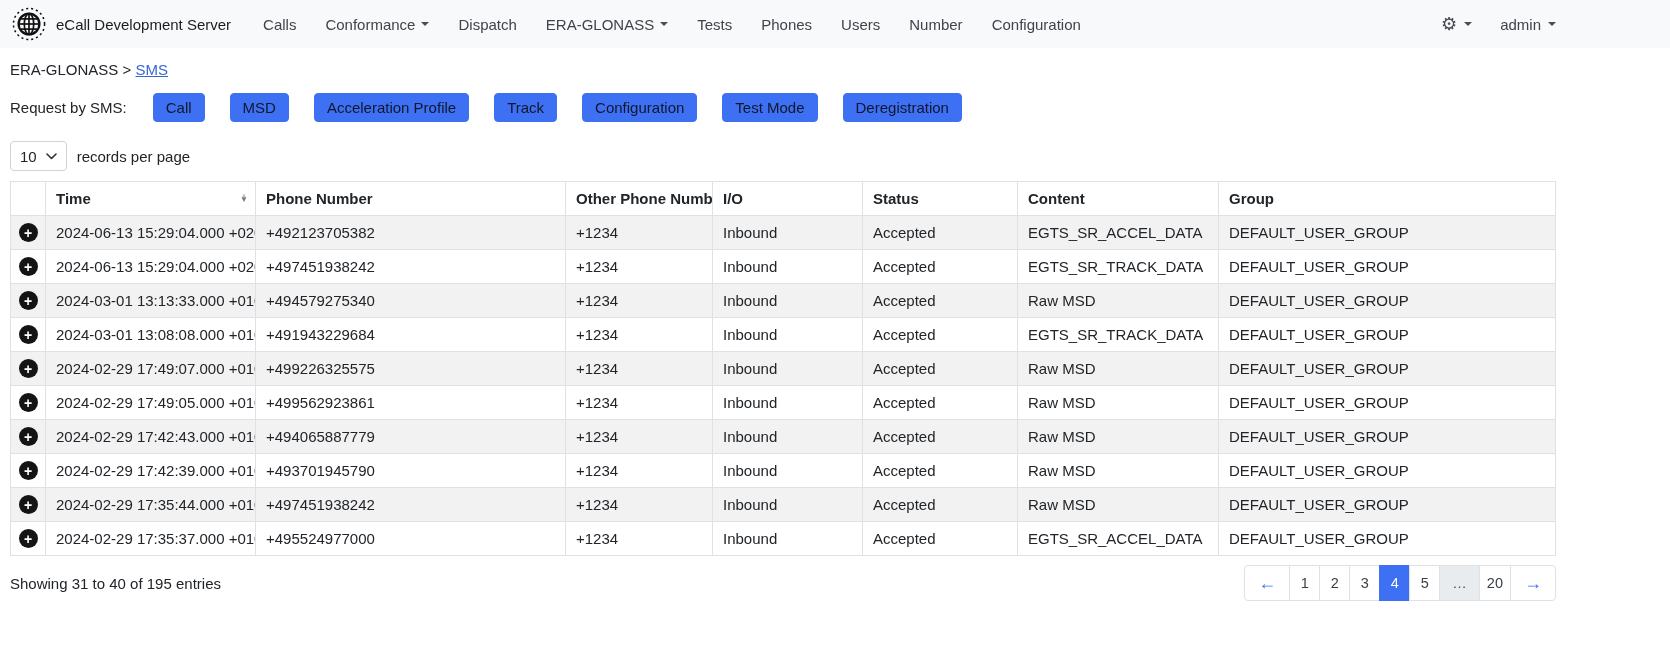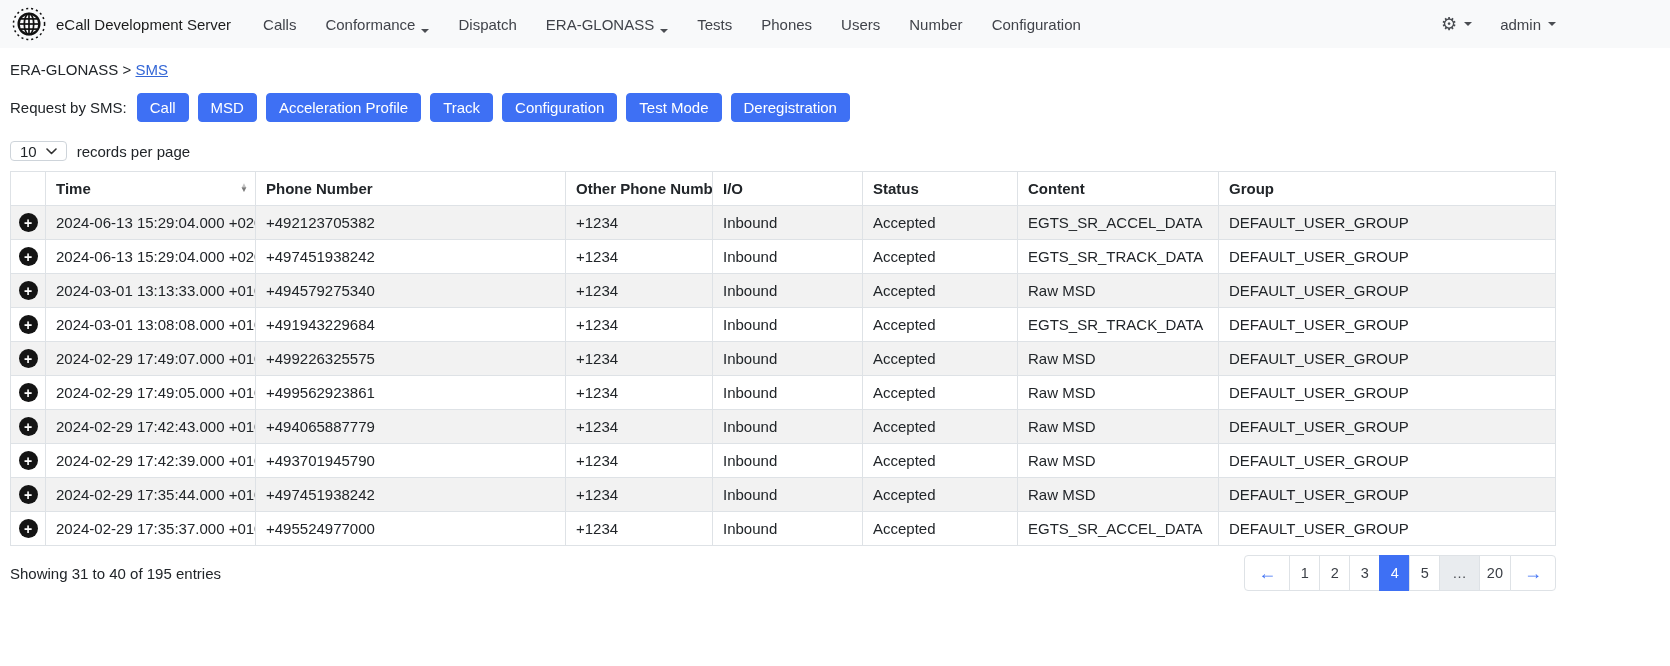--- a/index.html
+++ b/index.html
@@ -15,41 +15,42 @@
     font-family:"Liberation Sans", sans-serif; font-size:15px;
     width:1670px; height:666px; overflow:hidden;
   }
   
   .navbar{background:var(--navbar-bg); height:48px; display:flex; align-items:center;}
   .nav-inner{flex:1; margin:0 114px 0 12px; display:flex; align-items:center; justify-content:space-between;}
   .nav-left{display:flex; align-items:center;}
   .brand{display:flex; align-items:center; gap:10px; font-weight:400; color:#1c1c1c; white-space:nowrap;}
   .logo{width:34px; height:34px; display:inline-flex;}
   .nav-menu{list-style:none; display:flex; gap:29px; margin:0 0 0 32px; padding:0; color:#40434a;}
-  .nav-item{display:flex; align-items:flex-end; gap:6px; cursor:pointer; white-space:nowrap;}
+  .nav-item{display:flex; align-items:center; gap:6px; cursor:pointer; white-space:nowrap;}
   .caret{width:0; height:0; border-left:4px solid transparent; border-right:4px solid transparent; border-top:4px solid #4a4d52; display:inline-block;}
   .nav-right{display:flex; align-items:center; gap:28px; color:#40434a;}
   .nav-right .menu{display:flex; align-items:center; gap:7px; cursor:pointer;}
   .gear{font-size:18px; line-height:1; color:#4a4d52;}
   
   .content{margin:0 114px 0 10px;}
   .breadcrumb{margin-top:13px;}
   .breadcrumb a{color:var(--link); text-decoration:underline; cursor:pointer;}
   .request-bar{margin-top:15px; display:flex; align-items:center; gap:10px;}
   .btn-row{display:flex; gap:9px;}
   .btn-primary{
-    background:var(--accent); color:#ffffff; border:1px solid var(--accent);
+    background:var(--accent); color:#0f172a; border:1px solid var(--accent);
     border-radius:4px; padding:5px 12px; font-size:15px; cursor:pointer;
     font-family:"Liberation Sans", sans-serif;
+    margin-left:16px;
   }
   .controls{margin-top:19px; display:flex; justify-content:space-between; align-items:center;}
   .controls-left{display:flex; align-items:center; gap:10px;}
   .page-size{
     border:1px solid #ced4da; border-radius:4px; background:#fff;
-    padding:4px 9px; display:inline-flex; align-items:center; gap:9px; cursor:pointer; height:20px;
+    padding:4px 9px; display:inline-flex; align-items:center; gap:9px; cursor:pointer; height:30px;
   }
   .filter-group{display:flex; align-items:center;}
   .filter-group label{margin-right:10px;}
   .filter-input{
     width:252px; height:31px; border:1px solid #ced4da; border-right:none;
     border-radius:4px 0 0 4px; padding:0 8px; font-size:15px; outline:none;
     font-family:"Liberation Sans", sans-serif;
   }
   .filter-clear{
     width:26px; height:31px; border:1px solid #aab0b6; border-radius:0 4px 4px 0;

